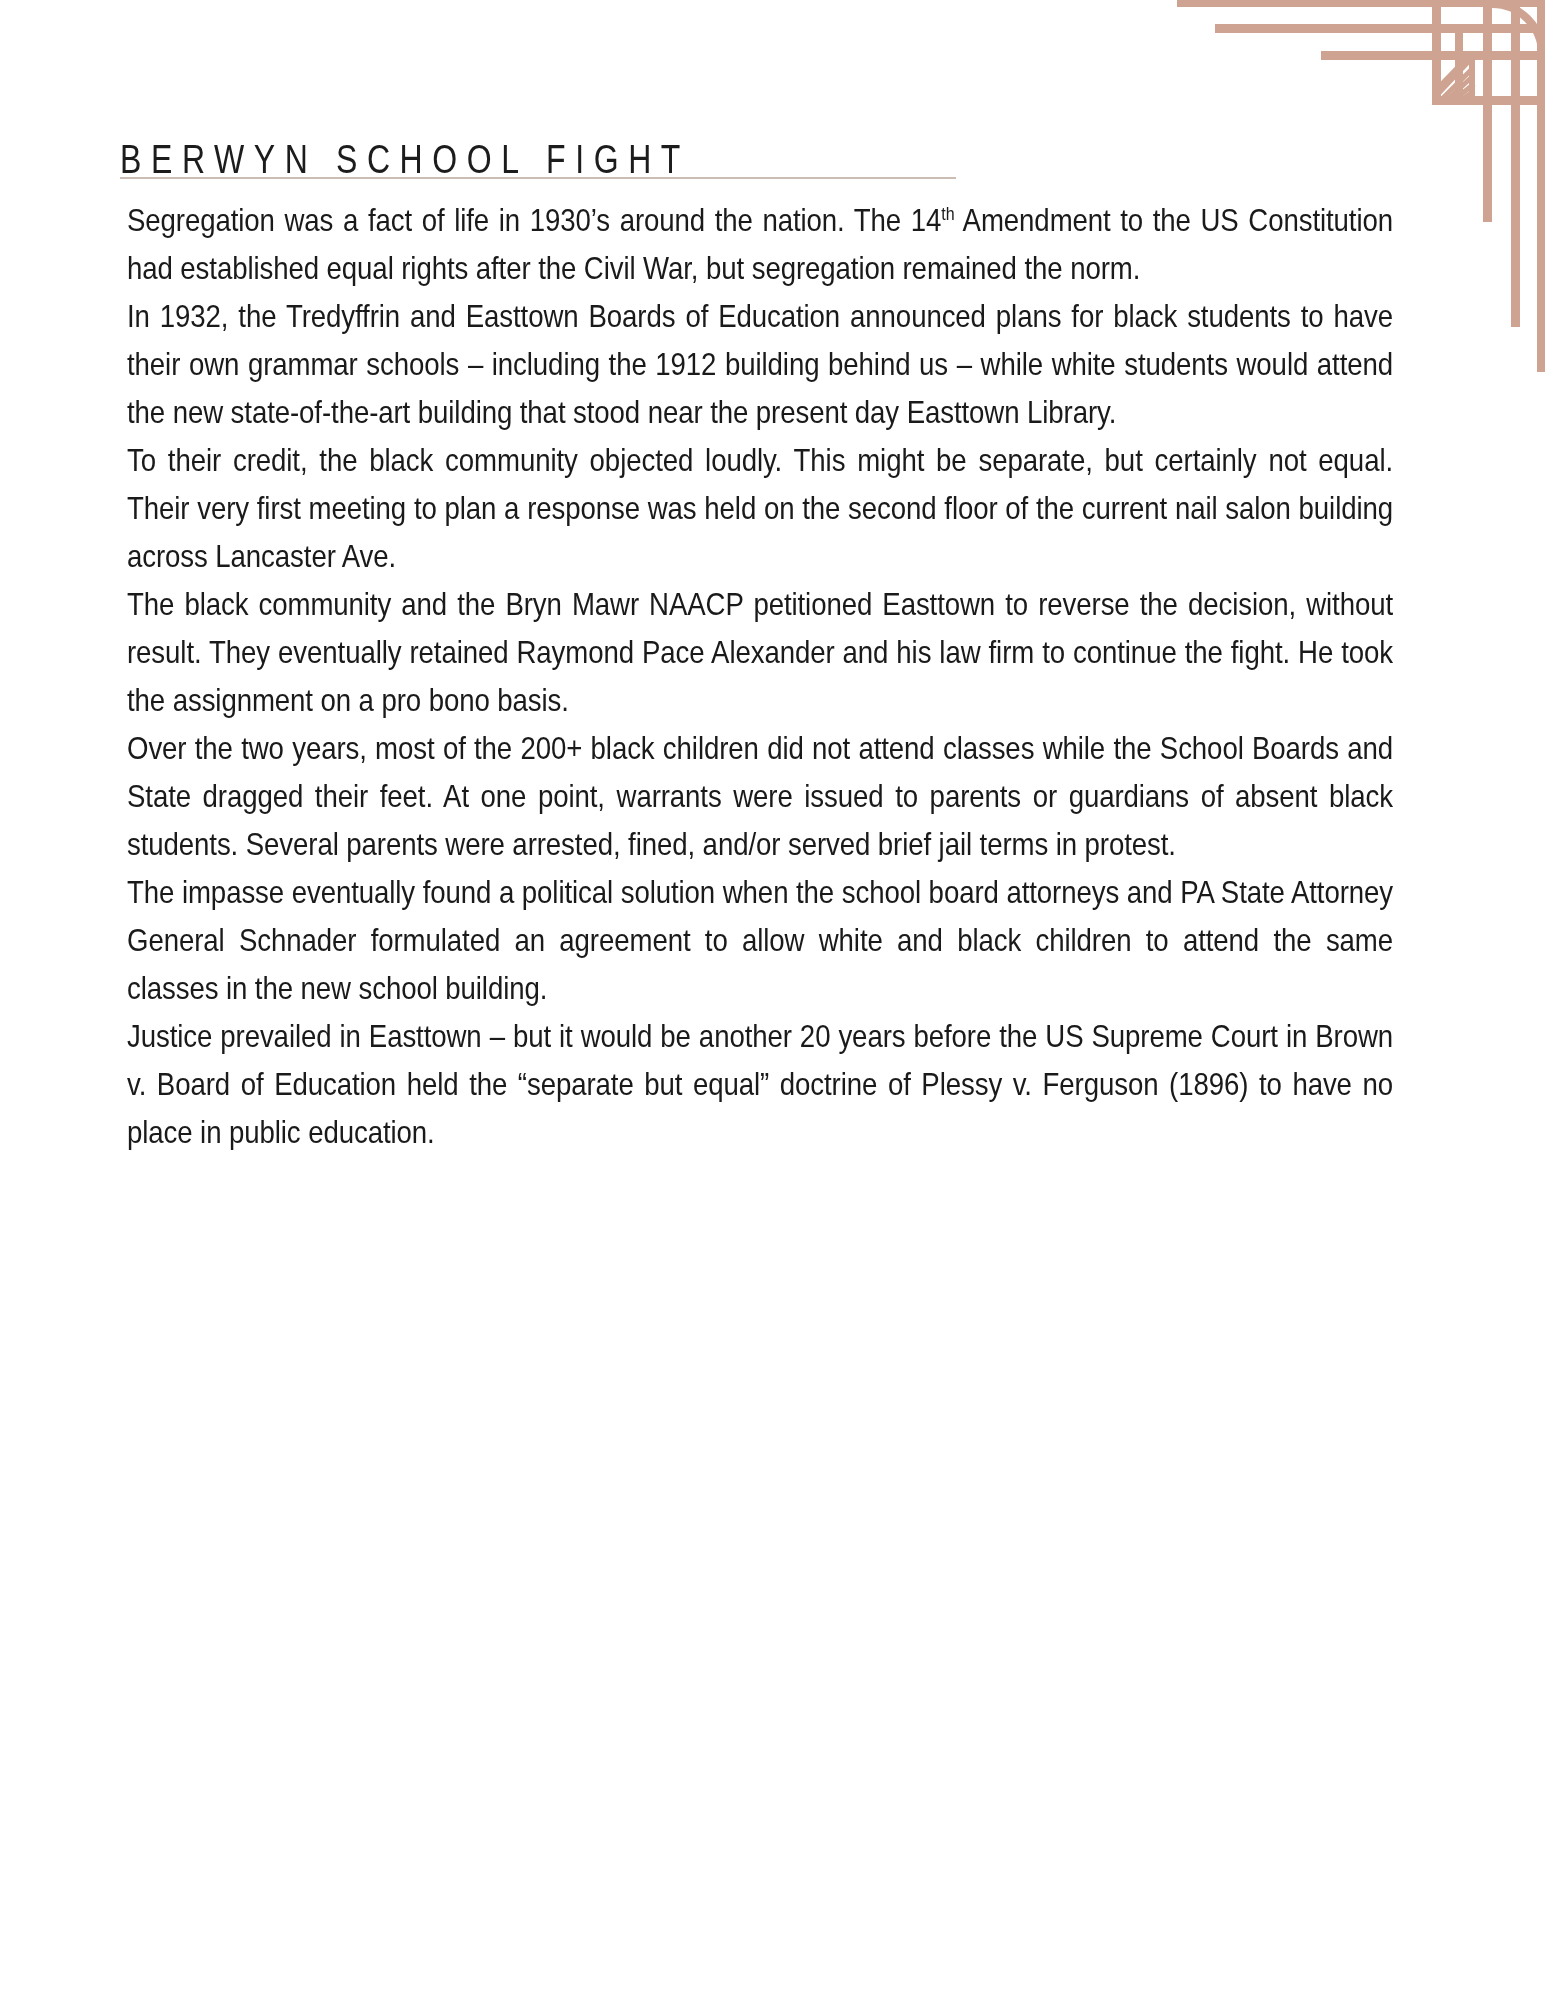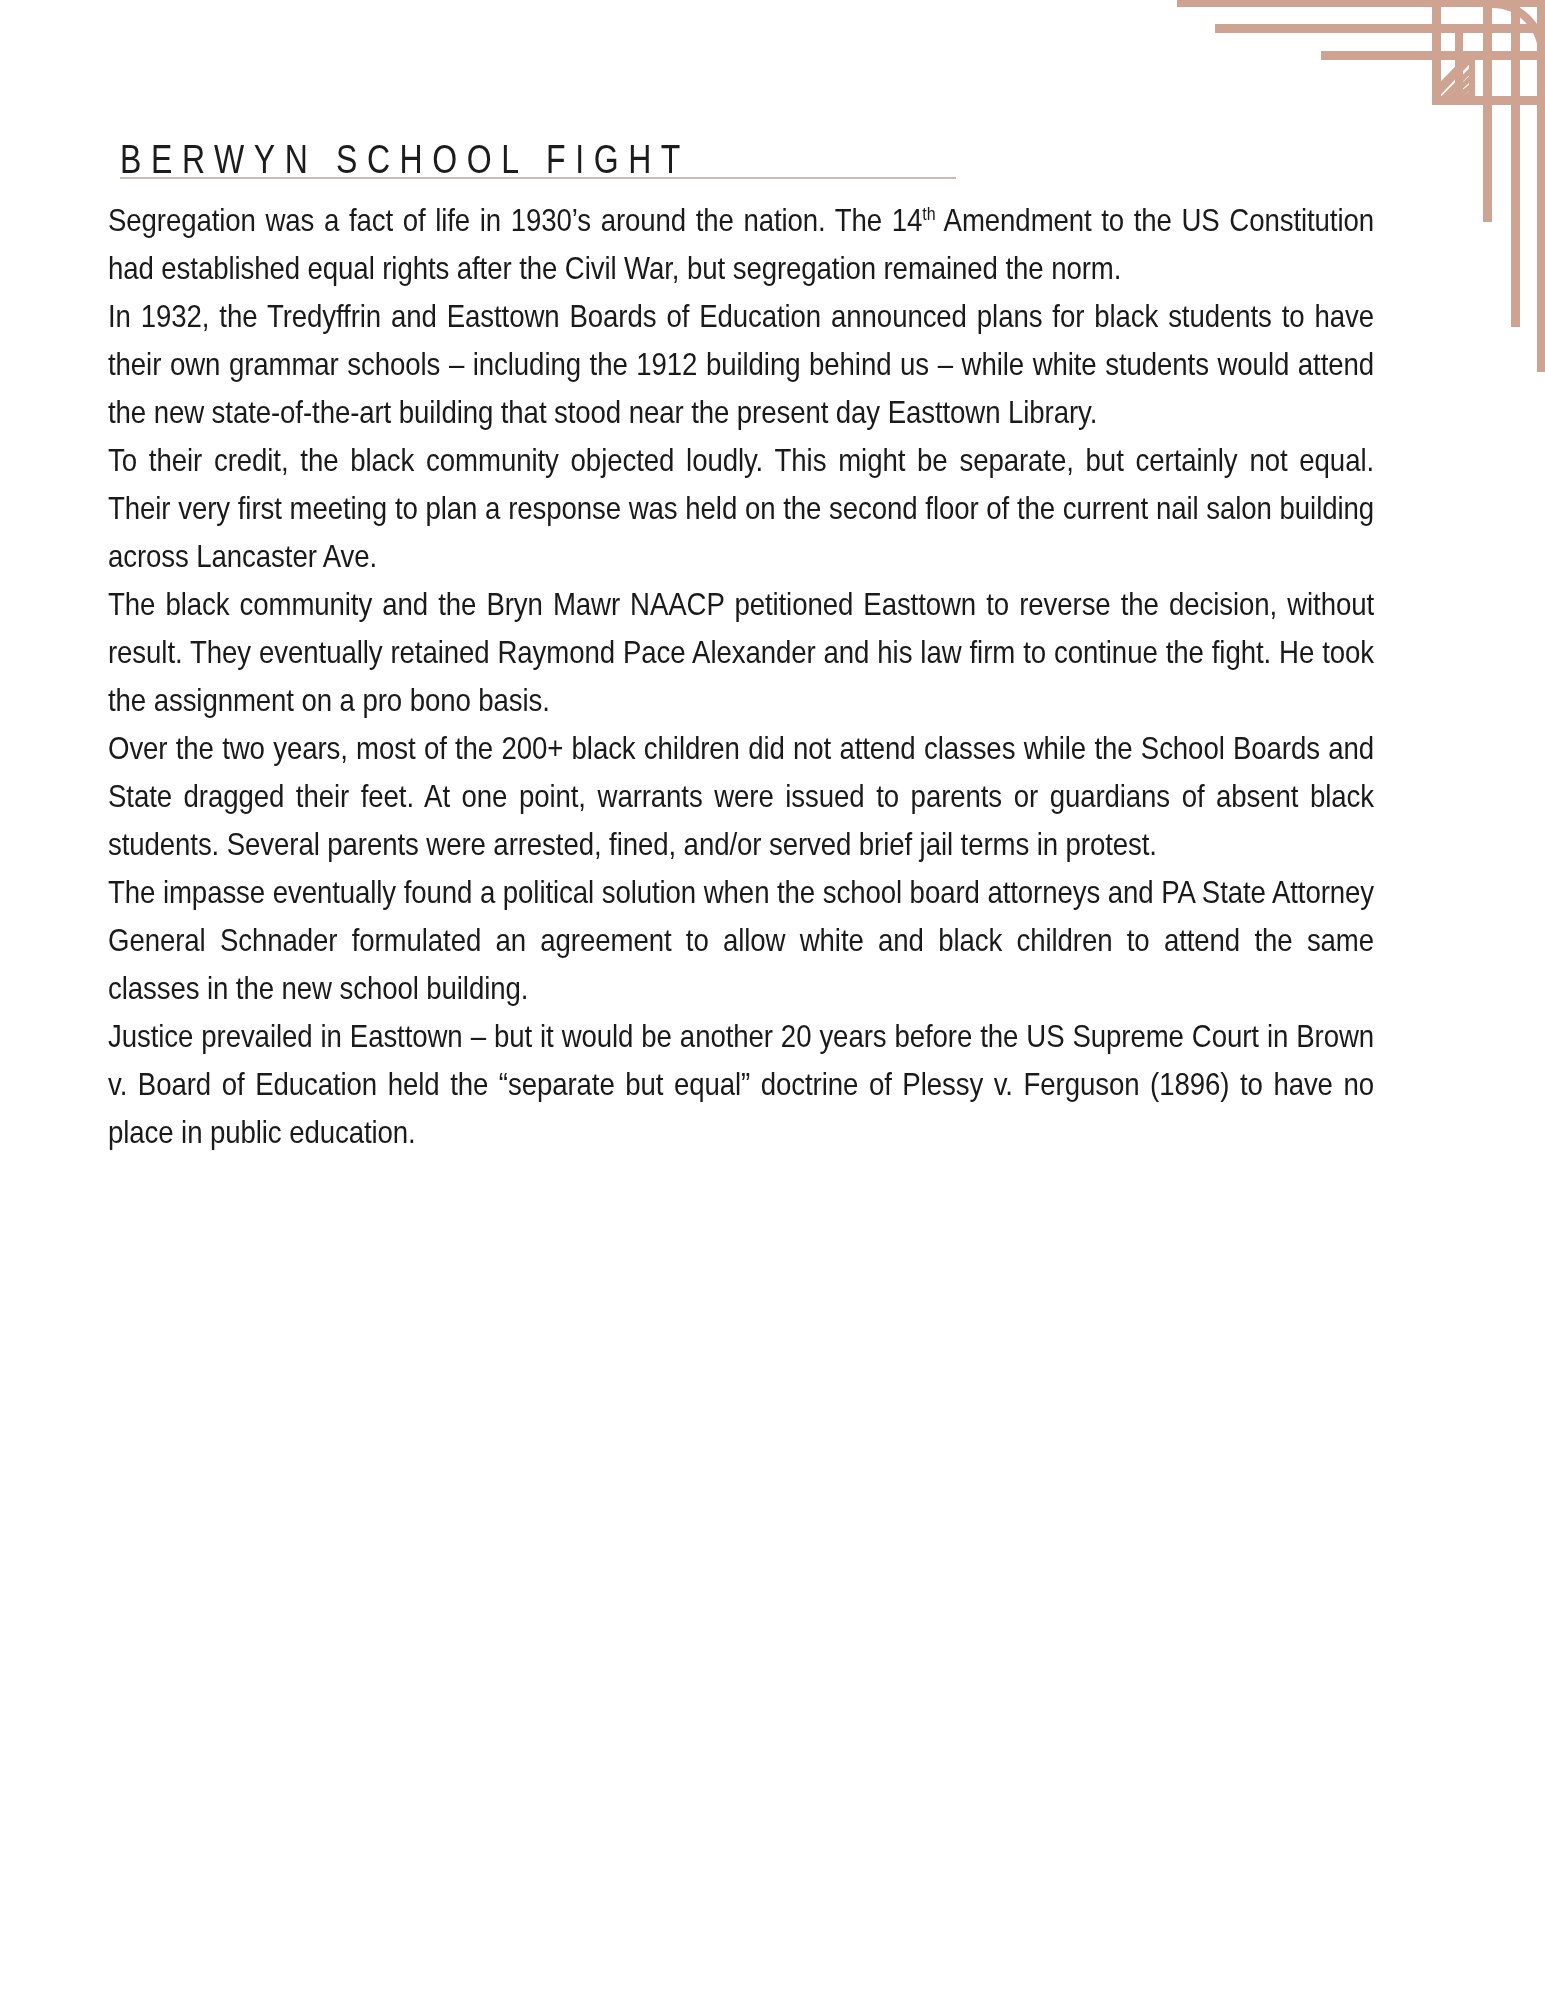--- a/index.html
+++ b/index.html
@@ -60,21 +60,21 @@
     left: 120px;
     top: 177px;
     width: 836px;
     height: 2px;
     background: #cbbdb4;
   }
 
   
   .body-copy {
     position: absolute;
-    left: 108px;
+    left: 127px;
     top: 196px;
     width: 1266px;
     color: #1a1a1a;
   }
   .body-copy p {
     margin: 0;
     padding: 0;
     text-align: justify;
     text-align-last: left;
     font-size: 30.5px;

